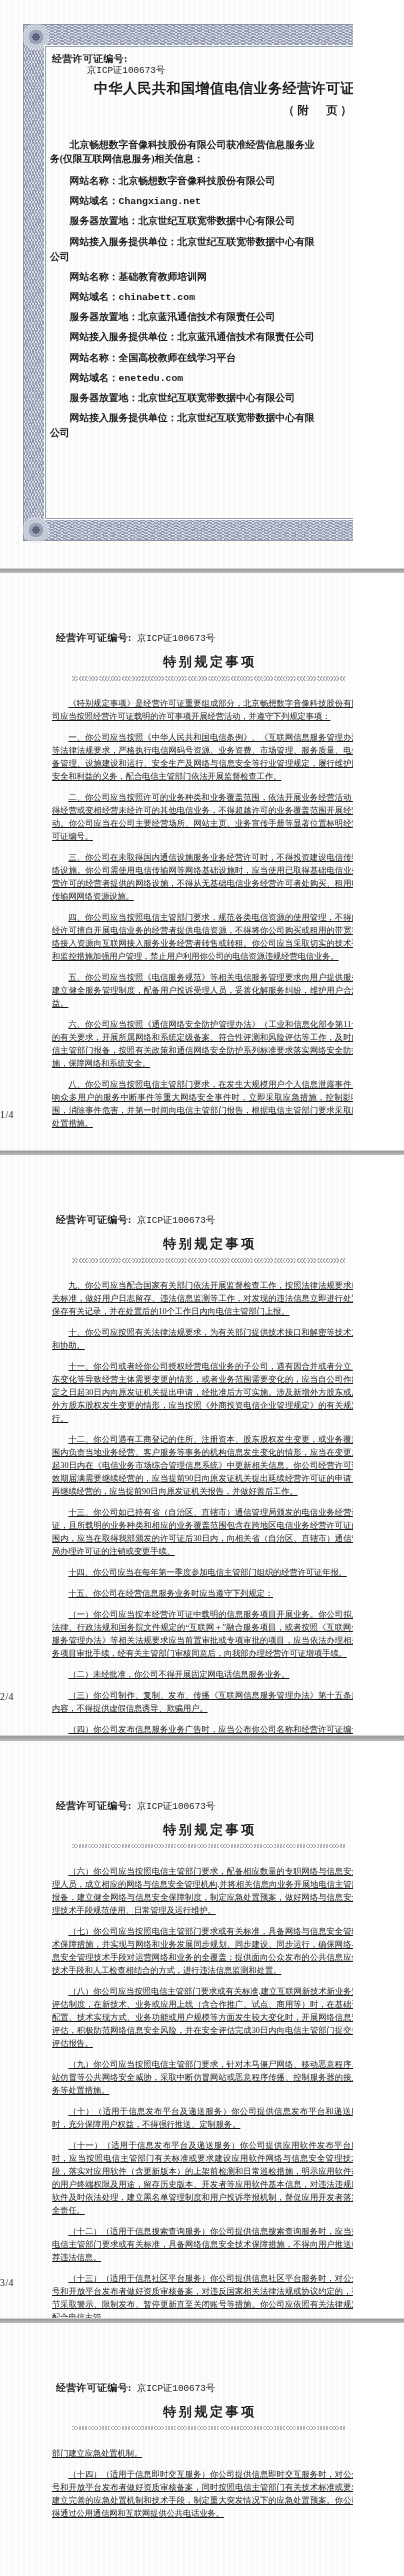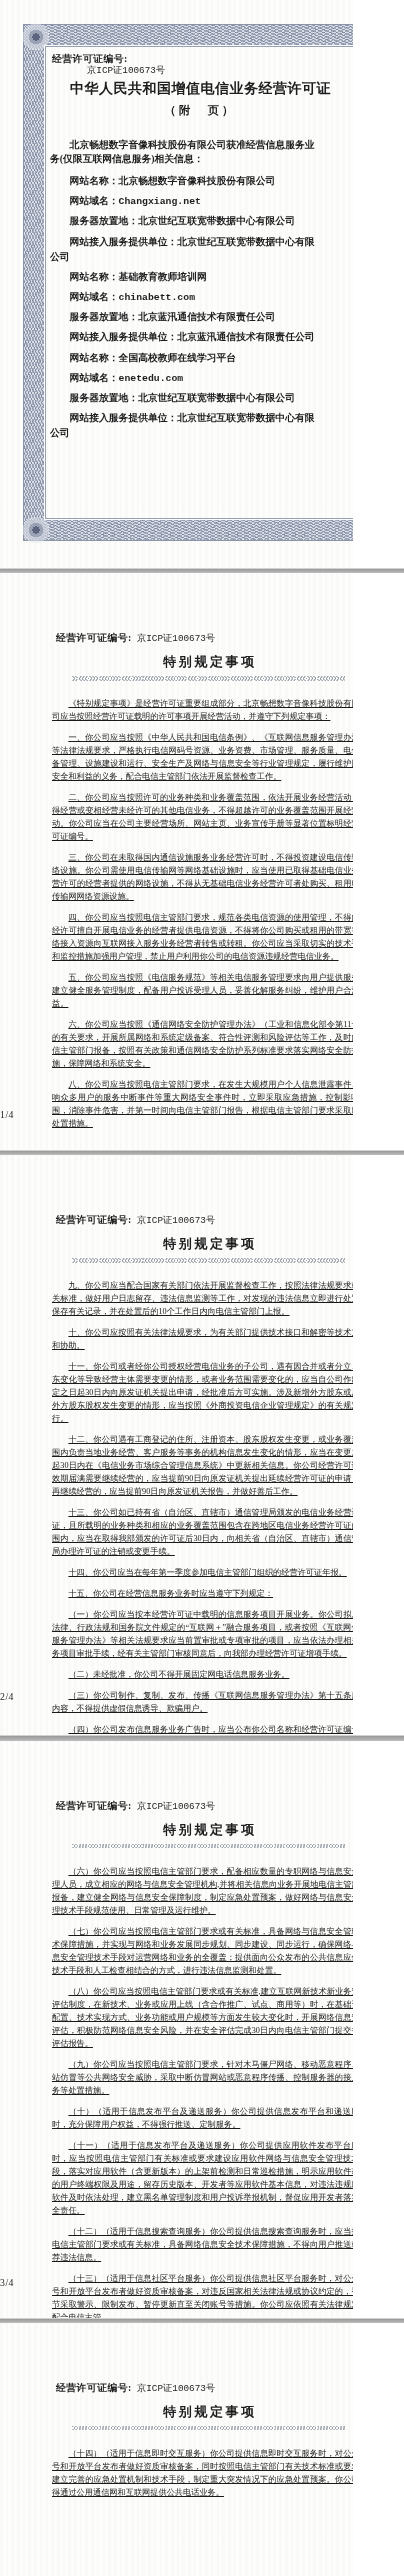--- a/index.html
+++ b/index.html
@@ -54,25 +54,25 @@
       rgba(0,0,0,0) 13.4px);
   }
   .c-tl { left:21.6px;  top:23px; }
   .c-tr { left:355px; top:23px; }
   .c-bl { left:21.6px;  top:516px; }
   .c-br { left:355px; top:516px; }
 
   .p1-hdr-label { position:absolute; left:52px; top:53px; font-size:9.8px; font-weight:bold; letter-spacing:0.5px; }
   .p1-hdr-num   { position:absolute; left:87px; top:64px; font-size:9.3px; font-family:"Liberation Mono","DejaVu Sans Mono",monospace; }
   .p1-title {
-    position:absolute; left:46px; top:80px; width:309px; text-align:center;
+    position:absolute; left:46px; top:80px; width:309px; text-align:right;
     font-size:14px; font-weight:bold; letter-spacing:0.5px;
   }
   .p1-sub {
-    position:absolute; left:46px; top:103px; width:309px; text-align:center;
+    position:absolute; left:46px; top:103px; width:309px; text-align:right;
     font-size:11.3px; font-weight:bold; letter-spacing:3.1px;
   }
   .p1-intro {
     position:absolute; left:50px; top:138px; width:268px;
     font-size:9.8px; font-weight:bold; line-height:14px; text-indent:2em;
   }
   .p1-entries { position:absolute; left:50px; top:174px; width:268px; }
   .p1-entries p {
     margin:0 0 5.2px 0; font-size:9.8px; font-weight:bold;
     line-height:14px; text-indent:2em;
@@ -229,20 +229,21 @@
   <div class="divider"></div>
 
   <div class="sheet p5">
     <div class="hdr">
       <span class="hlabel">经营许可证编号:</span>
       <span class="hnum">京ICP证100673号</span>
     </div>
     <div class="ttl">特别规定事项</div>
     <div class="wavy"></div>
     <div class="body">
+      <p class="cont">部门建立应急处置机制。</p>
 
     <p>（十四）（适用于信息即时交互服务）你公司提供信息即时交互服务时，对公众帐号和开放平台发布者做好资质审核备案，同时按照电信主管部门有关技术标准或要求，建立完善的应急处置机制和技术手段，制定重大突发情况下的应急处置预案。你公司不得通过公用通信网和互联网提供公共电话业务。</p>
       </div>
 
   </div>
 
 </div>
 
 
 </body></html>

